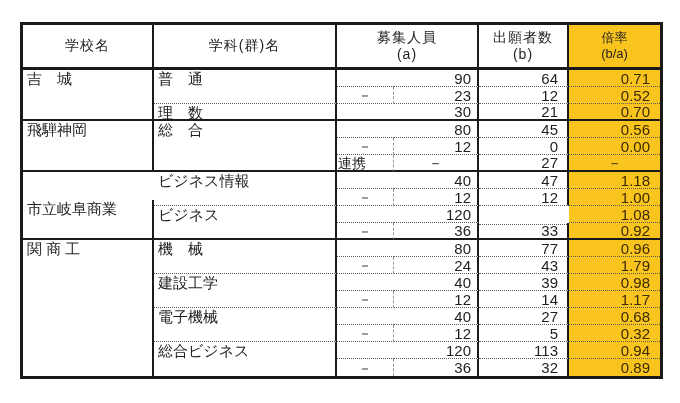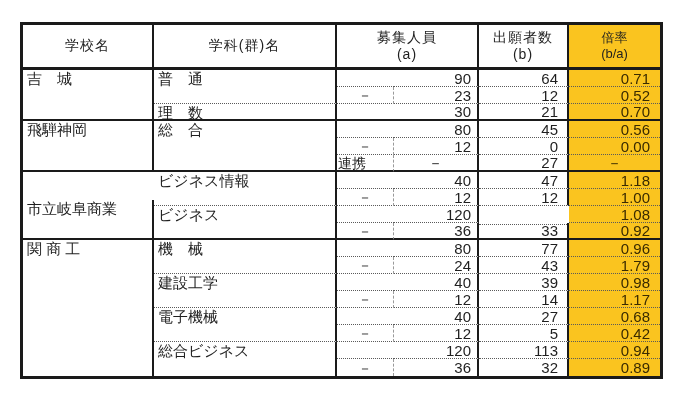--- a/index.html
+++ b/index.html
@@ -150,21 +150,21 @@
       <div class="cell num applicants bR2 sepDot" style="grid-area: 15 / 5;">14</div>
       <div class="cell num ratio gold sepDot" style="grid-area: 15 / 6;">1.17</div>
       <div class="cell dept bR2 sepDot" style="grid-area: 16 / 2 / span 2;">電子機械</div>
       <div class="cell lbl sepDot" style="grid-area: 16 / 3;"></div>
       <div class="cell num recruit sepDot bR2" style="grid-area: 16 / 4 / auto / span 1;">40</div>
       <div class="cell num applicants bR2 sepDot" style="grid-area: 16 / 5;">27</div>
       <div class="cell num ratio gold sepDot" style="grid-area: 16 / 6;">0.68</div>
       <div class="cell lbl dash sepDot" style="grid-area: 17 / 3;">－</div>
       <div class="cell num recruit sepDot bR2" style="grid-area: 17 / 4 / auto / span 1;">12</div>
       <div class="cell num applicants bR2 sepDot" style="grid-area: 17 / 5;">5</div>
-      <div class="cell num ratio gold sepDot" style="grid-area: 17 / 6;">0.42</div>
+      <div class="cell num ratio gold sepDot" style="grid-area: 17 / 6;">0.32</div>
       <div class="cell dept bR2 " style="grid-area: 18 / 2 / span 2;">総合ビジネス</div>
       <div class="cell lbl sepDot" style="grid-area: 18 / 3;"></div>
       <div class="cell num recruit sepDot bR2" style="grid-area: 18 / 4 / auto / span 1;">120</div>
       <div class="cell num applicants bR2 sepDot" style="grid-area: 18 / 5;">113</div>
       <div class="cell num ratio gold sepDot" style="grid-area: 18 / 6;">0.94</div>
       <div class="cell lbl dash " style="grid-area: 19 / 3;">－</div>
       <div class="cell num recruit bR2" style="grid-area: 19 / 4 / auto / span 1;">36</div>
       <div class="cell num applicants bR2 " style="grid-area: 19 / 5;">32</div>
       <div class="cell num ratio gold " style="grid-area: 19 / 6;">0.89</div>
     </div>

